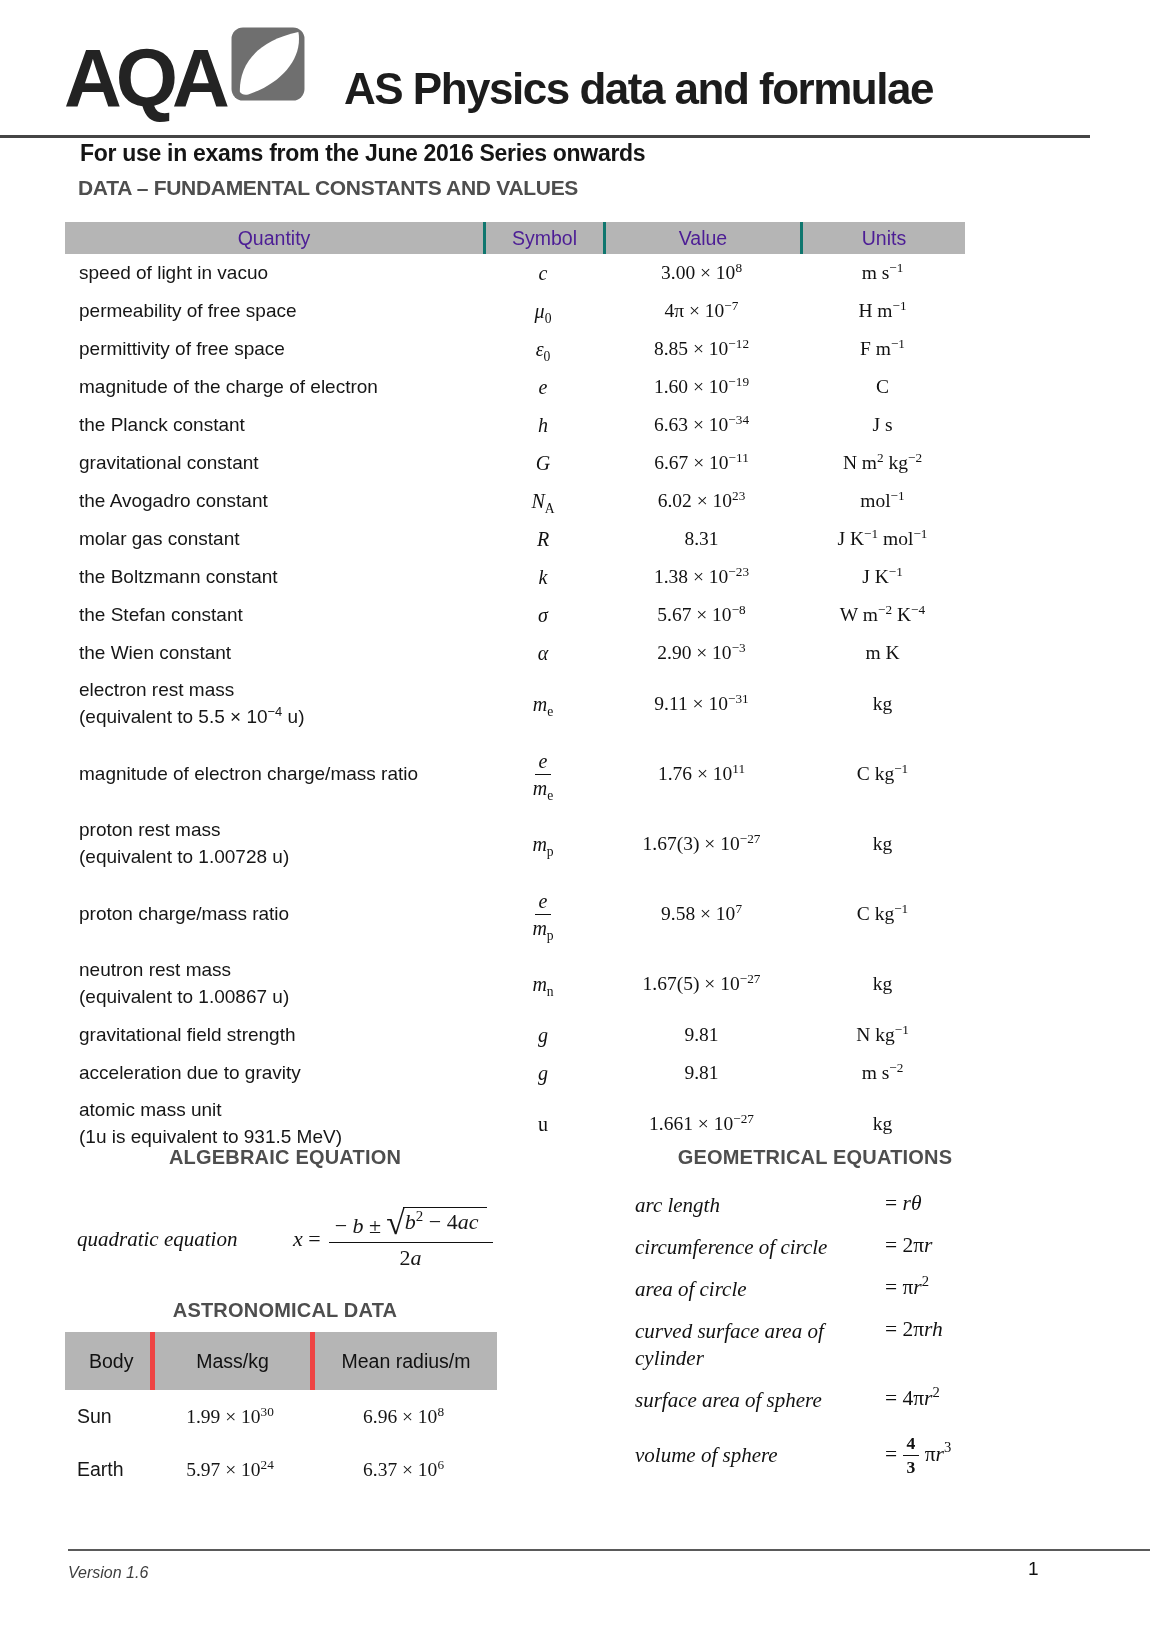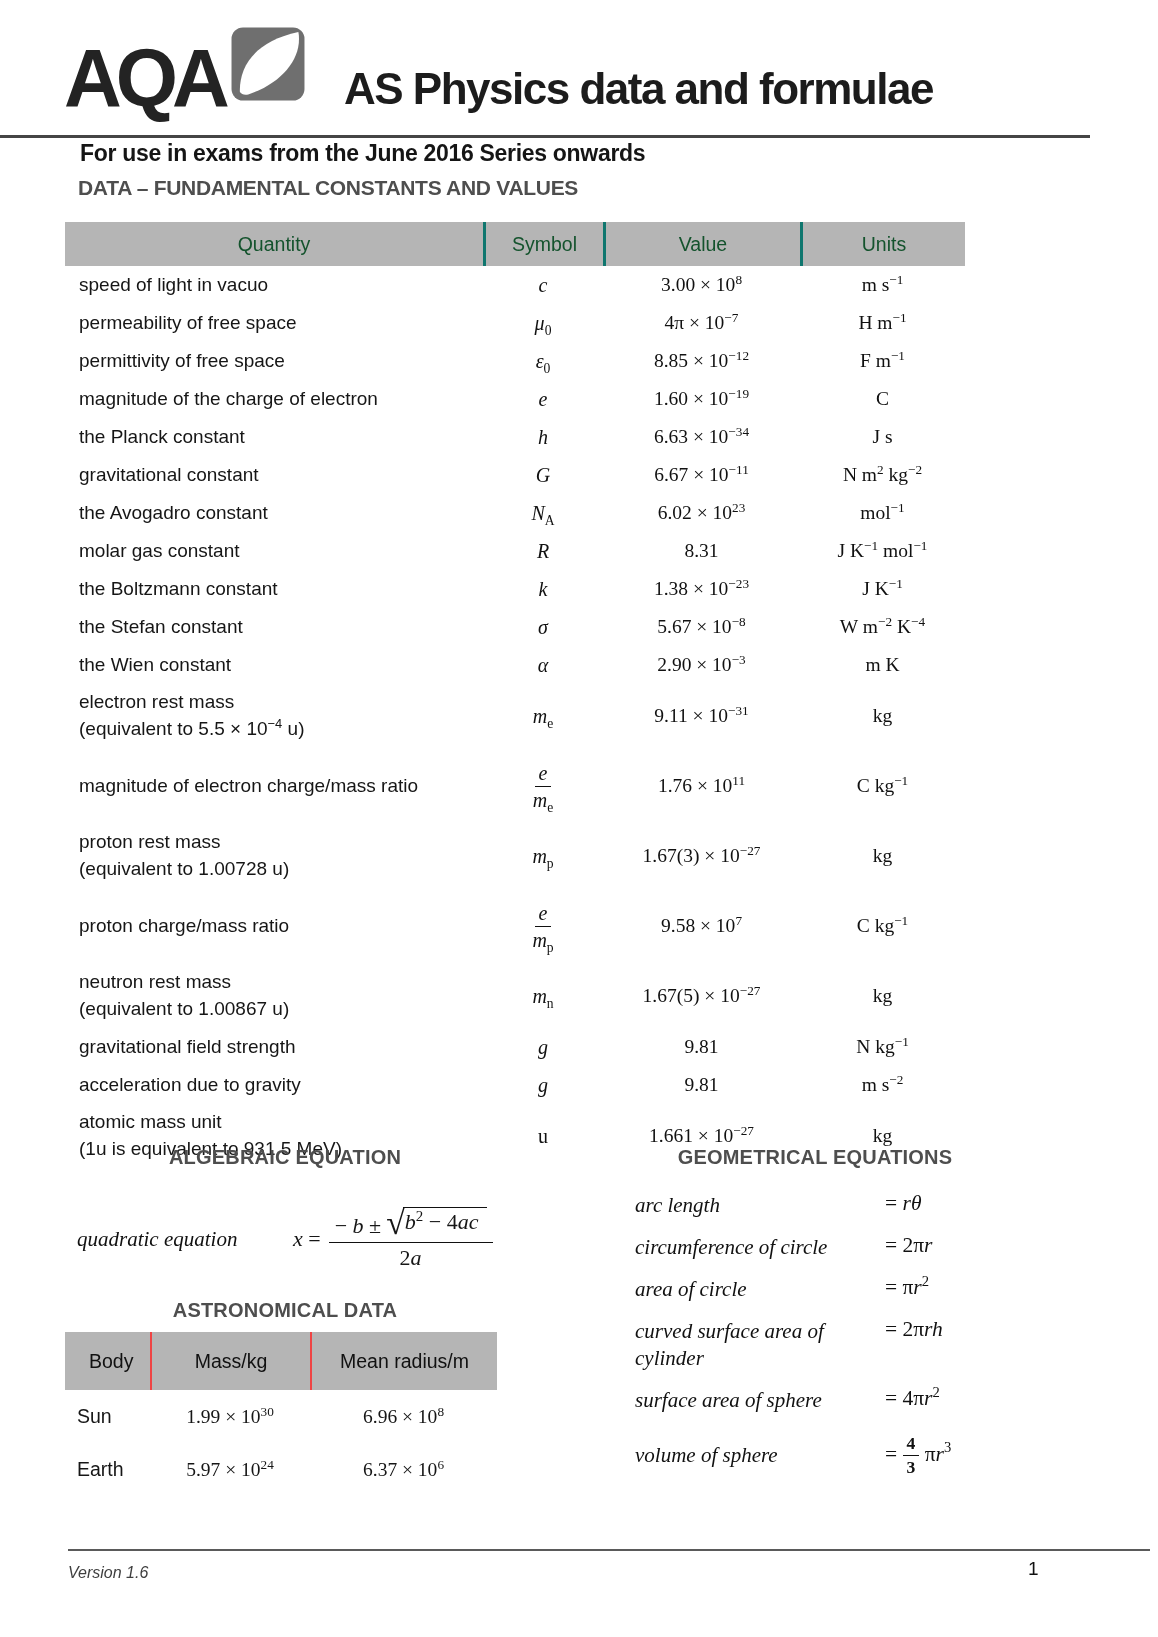--- a/index.html
+++ b/index.html
@@ -33,22 +33,22 @@
     position:absolute; left:78px; top:176px; margin:0;
     font-size:21px; font-weight:bold; letter-spacing:-0.3px; color:#4e4e4e;
   }
 
   
   .const-table { position:absolute; left:65px; top:222px; width:900px; }
   .const-head, .const-row {
     display:grid; grid-template-columns:418px 120px 197px 165px; width:100%;
   }
   .const-head .hcell {
-    background:#b5b5b5; height:44px; display:flex; align-items:center; justify-content:center;
-    font-size:19.5px; color:#14532d;
+    background:#b5b5b5; height:32px; display:flex; align-items:center; justify-content:center;
+    font-size:19.5px; color:#4c1d95;
   }
   .const-head .hcell + .hcell { border-left:3px solid #0f766e; }
   .const-row { align-items:center; min-height:38px; }
   .const-row.two-line { min-height:64px; }
   .const-row.tall { min-height:76px; }
   .cell-q { padding:4px 0 4px 14px; font-size:19px; line-height:1.42; }
   .cell-q .note { display:block; }
   .cell-s, .cell-v, .cell-u {
     text-align:center; font-family:"Liberation Serif", serif; font-size:20px; color:#111;
   }
@@ -82,21 +82,21 @@
   .vden { padding-top:2px; }
 
   .astro-heading { margin-top:16px; }
   .astro-table { margin-top:10px; width:432px; }
   .astro-head, .astro-row { display:grid; grid-template-columns:85px 160px 187px; }
   .astro-head .hcell {
     background:#b5b5b5; height:58px; display:flex; align-items:center; justify-content:center;
     font-size:19.5px; color:#111;
   }
   .astro-head .hcell:first-child { justify-content:flex-start; padding-left:24px; }
-  .astro-head .hcell + .hcell { border-left:2px solid #ef4444;text-align:right; }
+  .astro-head .hcell + .hcell { border-left:5px solid #ef4444;text-align:right; }
   .astro-row { align-items:center; min-height:53px; }
   .astro-row .cell-body { padding-left:12px; font-size:19.5px; }
   .astro-row .cell-num { text-align:center; font-family:"Liberation Serif", serif; font-size:19.5px; }
 
   .geo-list { margin-top:22px; }
   .geo-row { display:flex; align-items:flex-start; margin-bottom:13px; min-height:29px; }
   .geo-row .eq-label { width:250px; line-height:1.3; padding-top:1px; }
   .geo-formula { font-family:"Liberation Serif", serif; font-size:21.5px; color:#111; white-space:nowrap; }
   .geo-formula .frac { font-size:0.82em; font-weight:bold; }
   .geo-row.has-frac { align-items:center; min-height:56px; }

